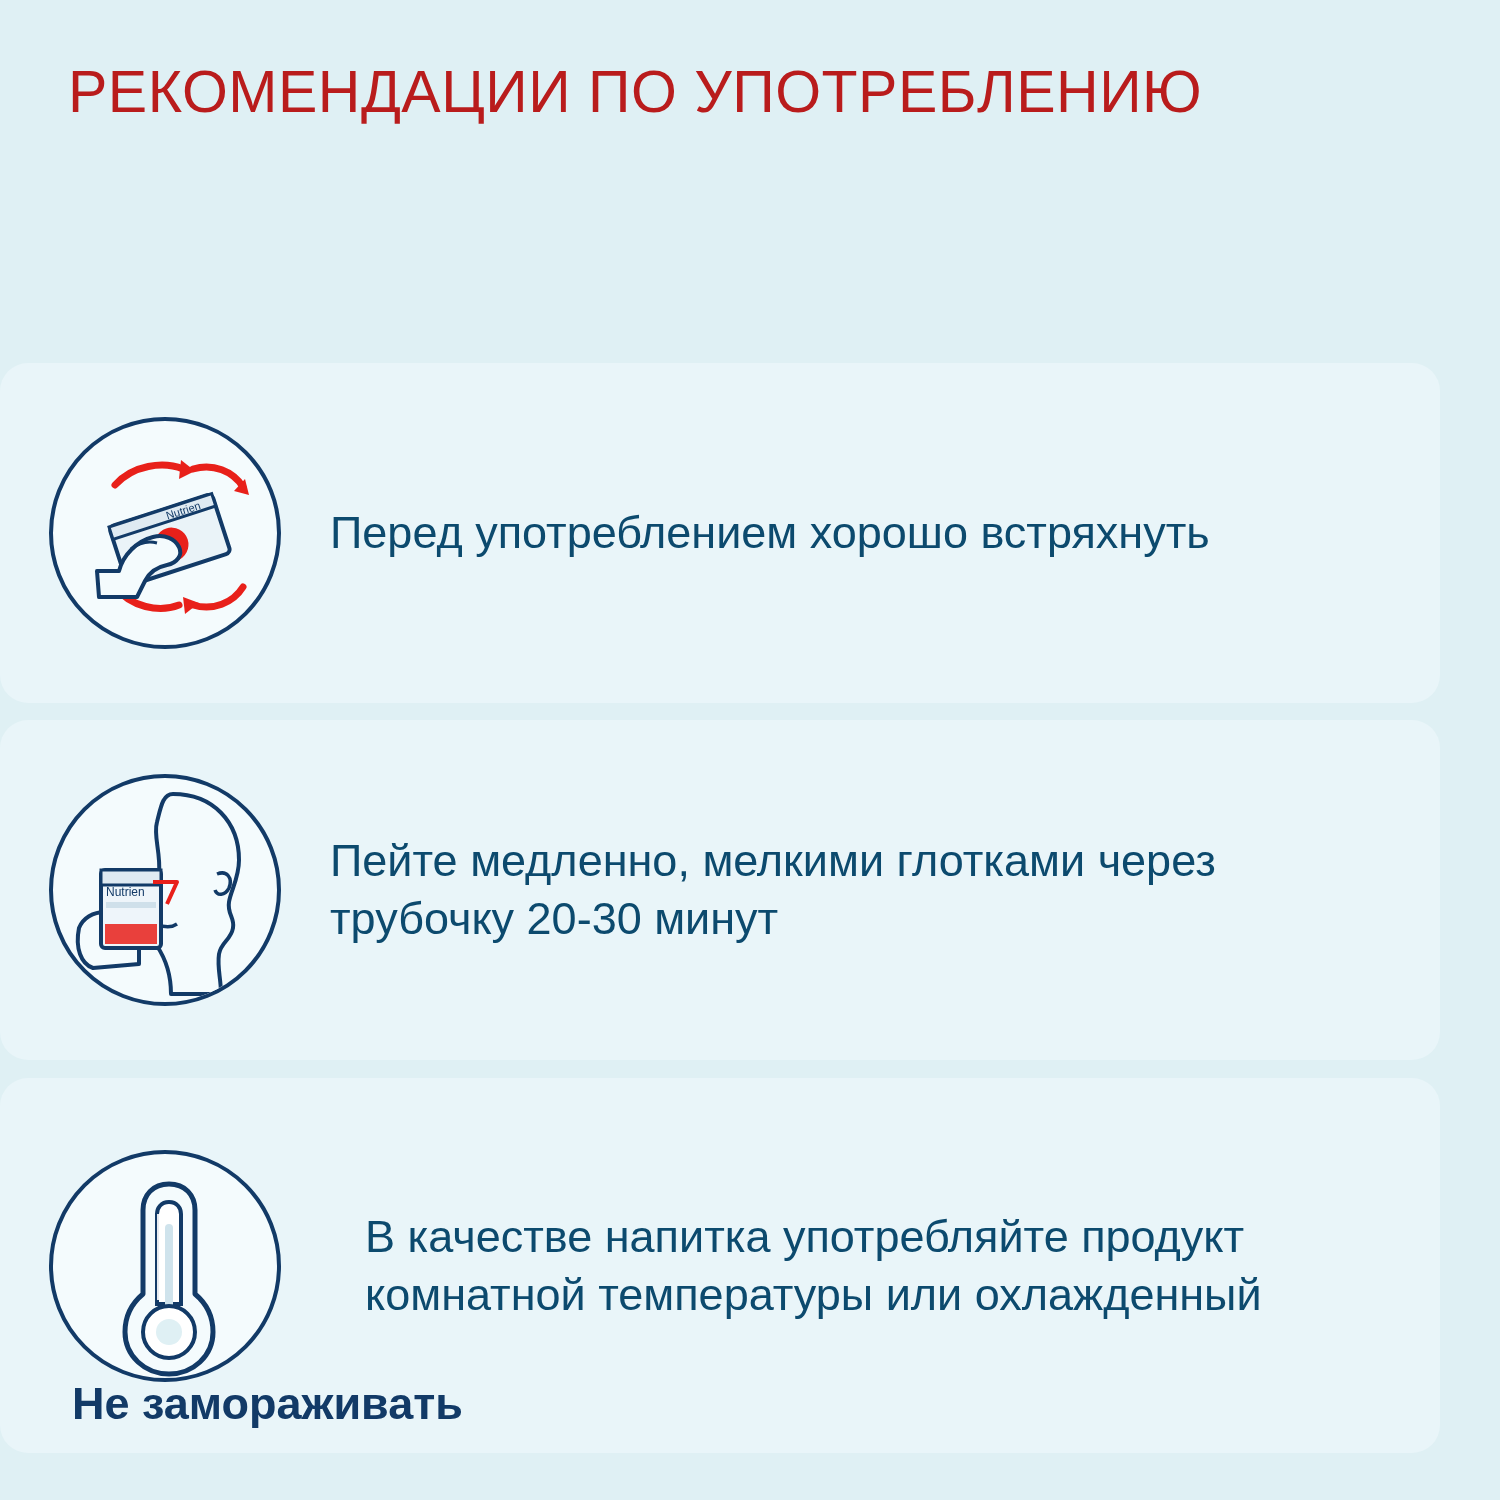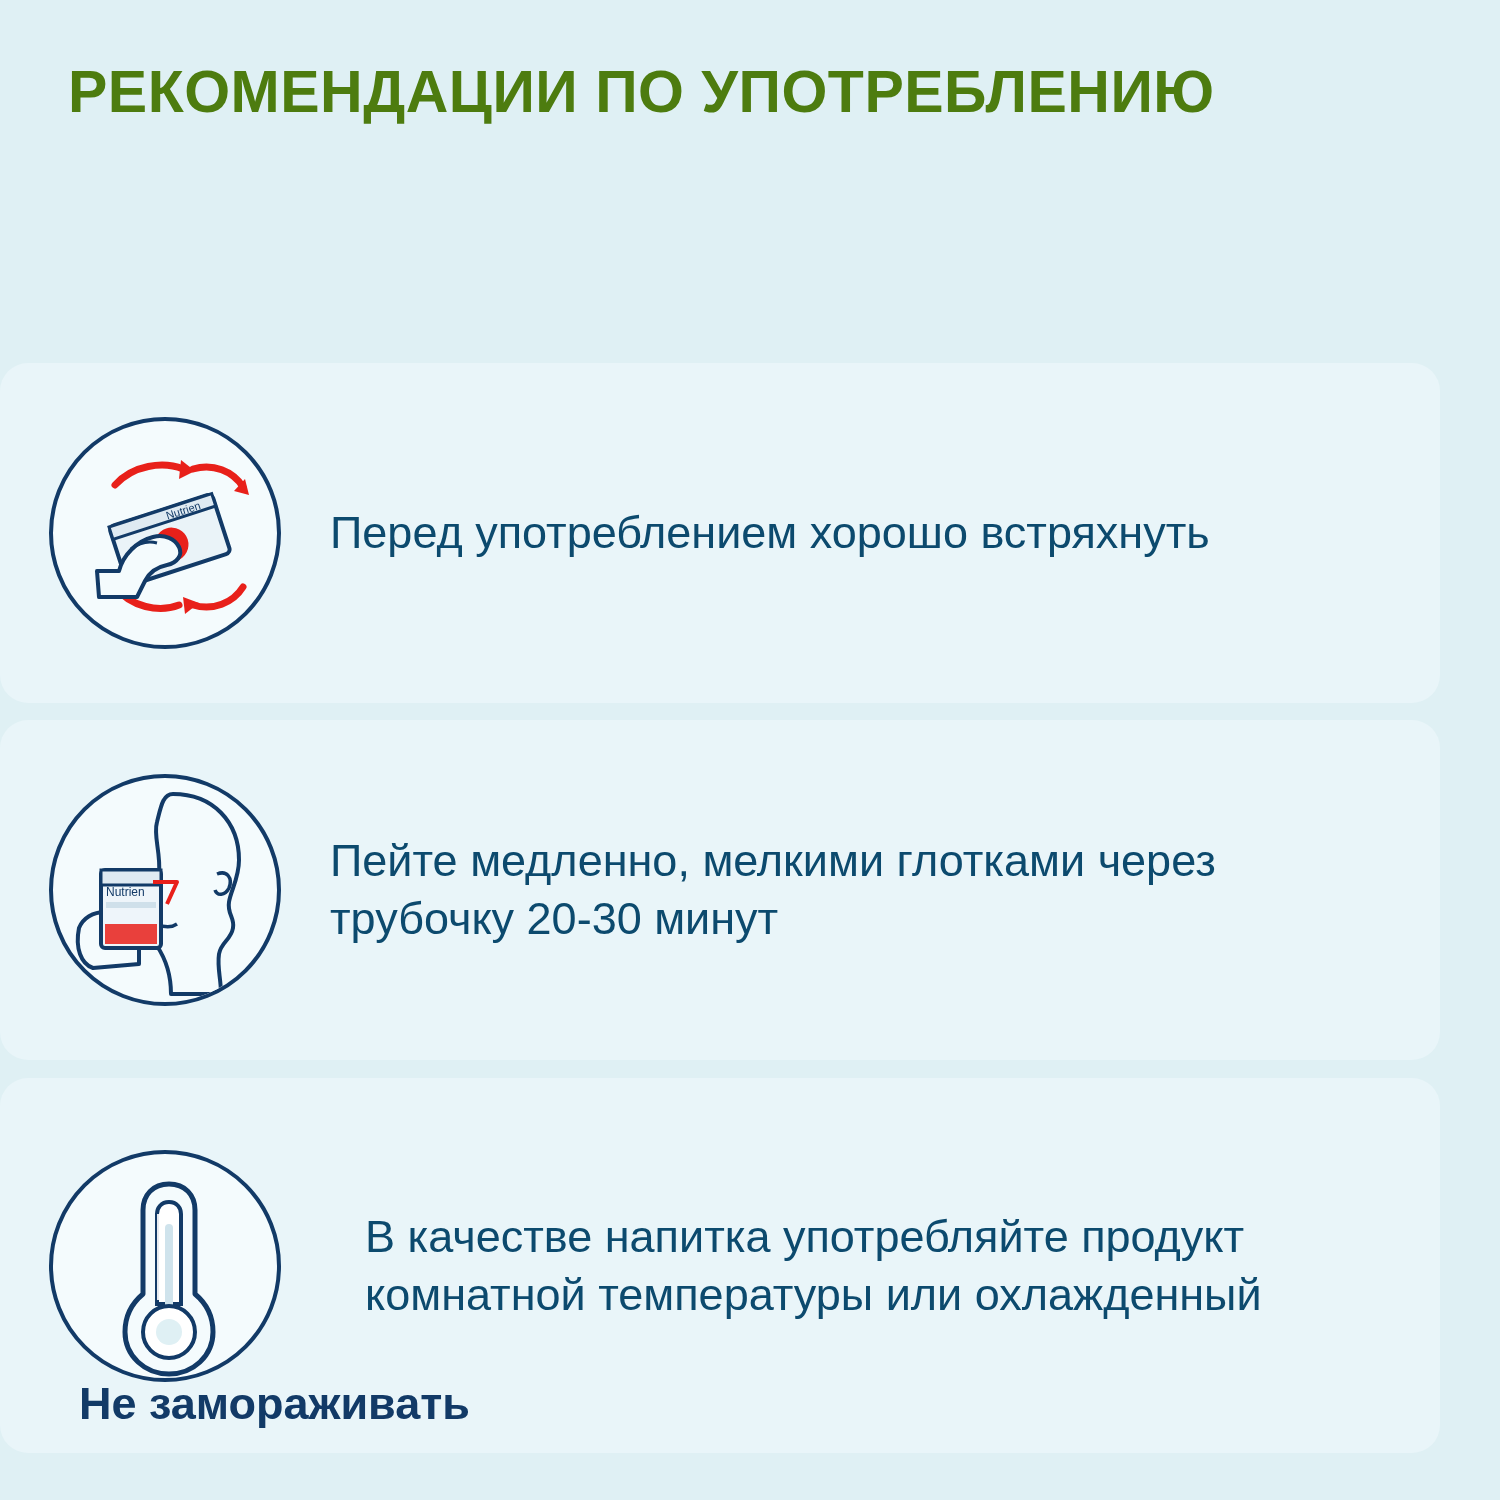--- a/index.html
+++ b/index.html
@@ -22,23 +22,23 @@
     flex-direction: column;
   }
 
   
   .title-wrap {
     padding: 62px 60px 0 68px;
     height: 150px;
     box-sizing: border-box;
   }
   .title {
-    color: #4d7c0f;
+    color: #b91c1c;
     font-size: 59px;
-    font-weight: bold;
+    font-weight: normal;
     letter-spacing: 0.5px;
     line-height: 1.05;
     white-space: nowrap;
     font-family: "Liberation Sans", sans-serif;
   }
 
   
   .cards {
     position: relative;
     padding: 0 0 0 0;
@@ -79,21 +79,21 @@
     font-size: 45px;
     line-height: 1.28;
     font-family: "Liberation Sans", sans-serif;
     padding-right: 40px;
     max-width: 1030px;
   }
 
   
   .footer {
     position: absolute;
-    left: 79px;
+    left: 72px;
     top: 1378px;
     color: #123a67;
     font-size: 45px;
     font-weight: bold;
     font-family: "Liberation Sans", sans-serif;
   }
 
   svg { display: block; }
 </style>
 </head>

